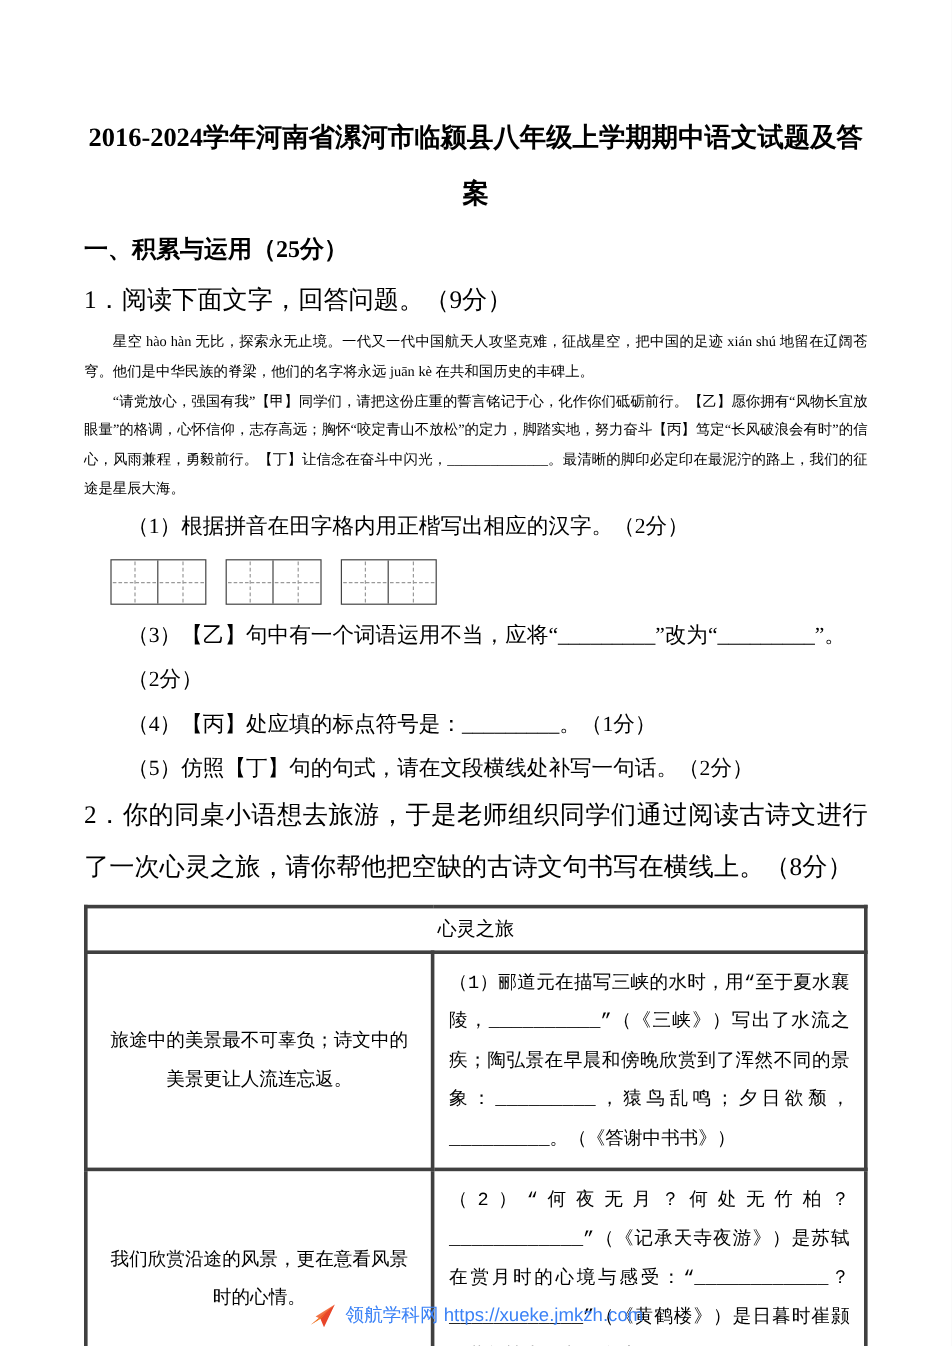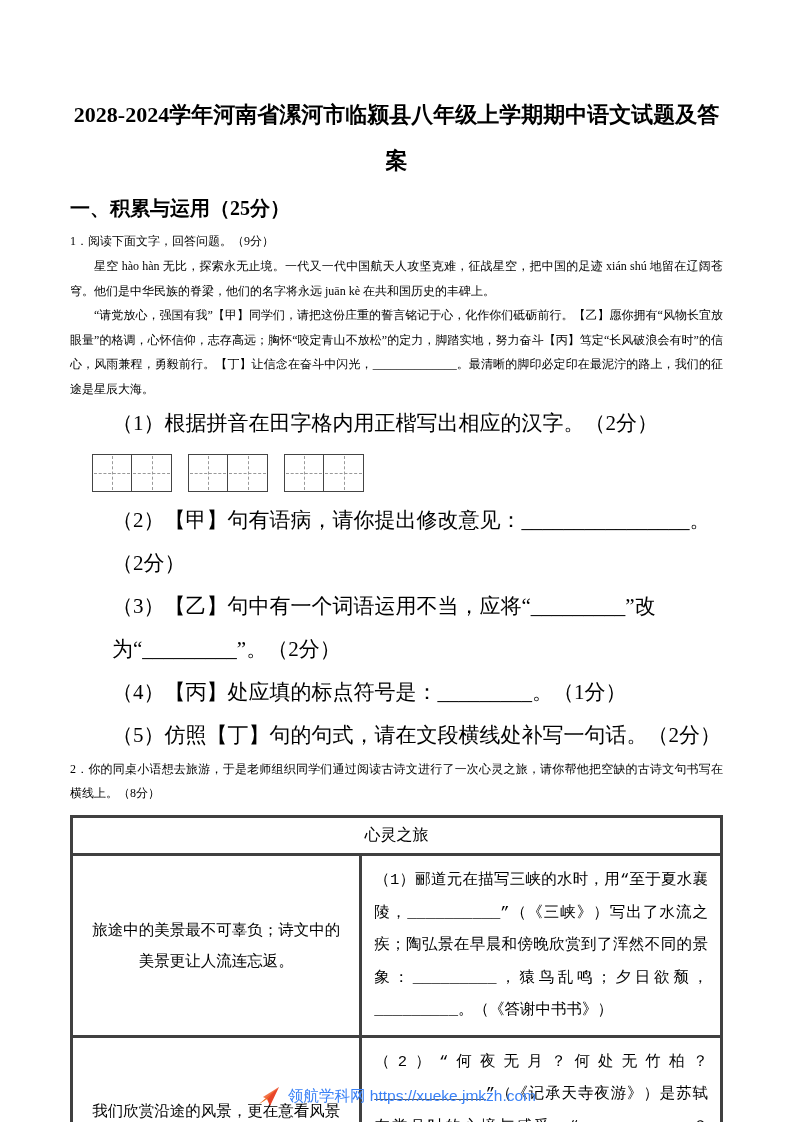--- a/index.html
+++ b/index.html
@@ -11,28 +11,28 @@
     color:#000;
     position:relative;
     overflow:hidden;
   }
   .page { padding:92px 70px 0 70px; }
 
   .title { text-align:center; font-weight:bold; font-size:22px; line-height:2.1; }
 
   .section-heading { font-weight:bold; font-size:20px; line-height:2.05; margin-top:4px; }
 
-  .stem { font-size:12px; line-height:2.05; }
+  .stem { font-size:21px; line-height:2.05; }
 
   .para {
     font-size:12px; line-height:2.05;
     text-align:justify; text-indent:2em;
   }
 
-  .subq { font-size:21px; line-height:2.05; padding-left:2em; }
+  .subq { font-size:18px; line-height:2.05; padding-left:2em; }
 
   .justify { text-align:justify; }
 
   
   .grid-row { display:flex; gap:16px; margin:9px 0 7px 1.4em; }
   .grid-group { display:flex; border:1px solid #444; background:#fff; }
   .tz-cell { width:39px; height:36px; position:relative; border-right:1px solid #444; }
   .tz-cell:last-child { border-right:none; }
   .tz-cell::before {
     content:""; position:absolute; left:1px; right:1px; top:50%;
@@ -72,21 +72,21 @@
   }
   .logo { display:inline-flex; width:24px; height:24px; }
   .logo svg { width:100%; height:100%; }
 </style>
 </head>
 <body>
 
 <div class="page">
 
   <div class="title">
-    <div>2028-2024学年河南省漯河市临颍县八年级上学期期中语文试题及答</div>
+    <div>2016-2024学年河南省漯河市临颍县八年级上学期期中语文试题及答</div>
     <div>案</div>
   </div>
 
   <div class="section-heading">一、积累与运用（25分）</div>
 
   <div class="stem">1．阅读下面文字，回答问题。（9分）</div>
 
   <p class="para">星空 hào hàn 无比，探索永无止境。一代又一代中国航天人攻坚克难，征战星空，把中国的足迹 xián shú 地留在辽阔苍穹。他们是中华民族的脊梁，他们的名字将永远 juān kè 在共和国历史的丰碑上。</p>
   <p class="para">“请党放心，强国有我”【甲】同学们，请把这份庄重的誓言铭记于心，化作你们砥砺前行。【乙】愿你拥有“风物长宜放眼量”的格调，心怀信仰，志存高远；胸怀“咬定青山不放松”的定力，脚踏实地，努力奋斗【丙】笃定“长风破浪会有时”的信心，风雨兼程，勇毅前行。【丁】让信念在奋斗中闪光，______________。最清晰的脚印必定印在最泥泞的路上，我们的征途是星辰大海。</p>
 
@@ -100,21 +100,20 @@
     <div class="grid-group">
       <div class="tz-cell"></div>
       <div class="tz-cell"></div>
     </div>
     <div class="grid-group">
       <div class="tz-cell"></div>
       <div class="tz-cell"></div>
     </div>
   </div>
 
-  <div class="subq">（2）【甲】句有语病，请你提出修改意见：________________。（2分）</div>
   <div class="subq">（3）【乙】句中有一个词语运用不当，应将“_________”改为“_________”。（2分）</div>
   <div class="subq">（4）【丙】处应填的标点符号是：_________。（1分）</div>
   <div class="subq">（5）仿照【丁】句的句式，请在文段横线处补写一句话。（2分）</div>
 
   <p class="stem justify q2-stem">2．你的同桌小语想去旅游，于是老师组织同学们通过阅读古诗文进行了一次心灵之旅，请你帮他把空缺的古诗文句书写在横线上。（8分）</p>
 
   <table class="poem-table">
     <tbody>
         <tr>
       <td class="table-title" colspan="2">心灵之旅</td>

